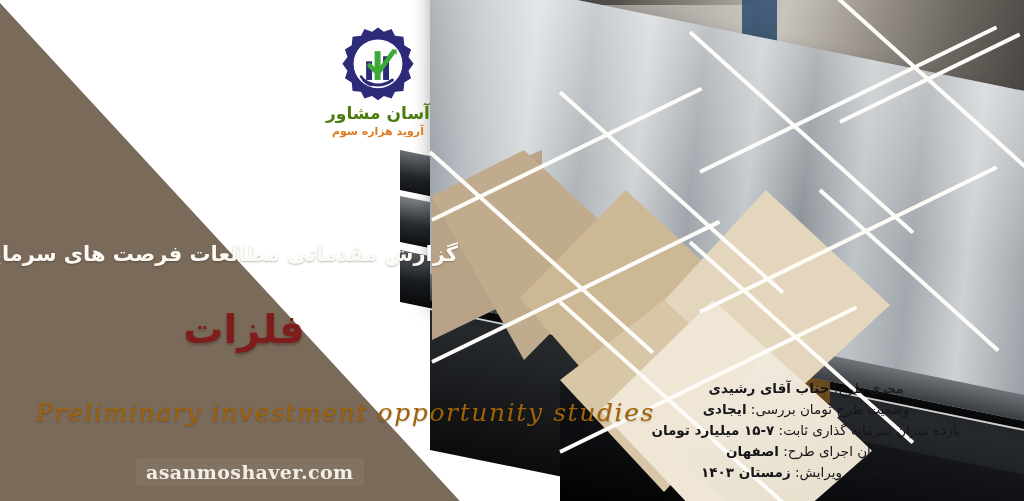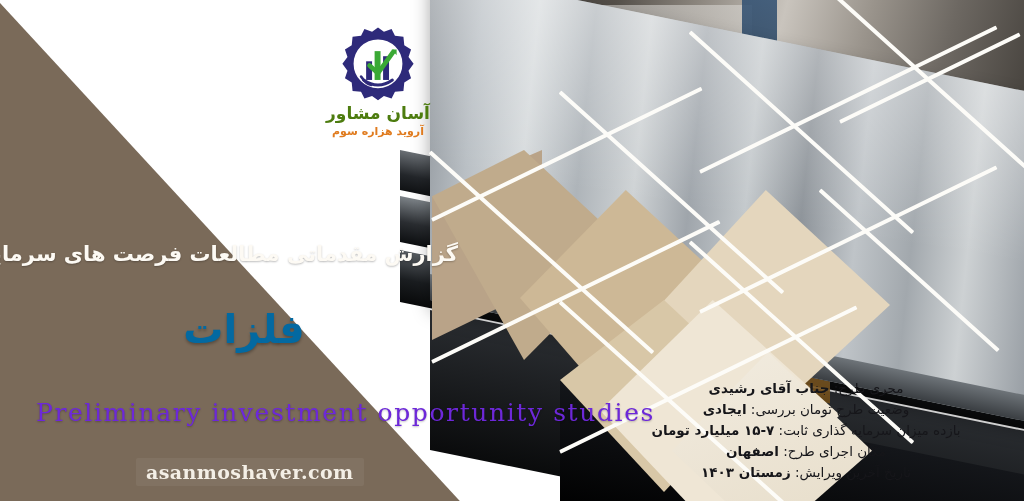--- a/index.html
+++ b/index.html
@@ -151,28 +151,28 @@
     width:430px;text-align:center;
     font-family:"DejaVu Sans","Liberation Sans",sans-serif;
     font-size:21px;font-weight:bold;color:#fdfaf4;
     direction:rtl;white-space:nowrap;
     text-shadow:0 1px 2px rgba(0,0,0,.25);
   }
   .title-main{
     position:absolute;right:700px;top:306px;
     width:160px;text-align:center;
     font-family:"DejaVu Sans","Liberation Sans",sans-serif;
-    font-size:40px;font-weight:bold;color:#0369a1;
+    font-size:40px;font-weight:bold;color:#7f1d1d;
     direction:rtl;letter-spacing:1px;
     text-shadow:0 2px 3px rgba(0,0,0,.28);
   }
   .title-en{
     position:absolute;left:36px;top:398px;
     font-family:"DejaVu Serif","Liberation Serif",serif;
-    font-size:25px;color:#6d28d9;
+    font-style:italic;font-size:25px;color:#a16207;
     letter-spacing:1.6px;direction:ltr;
     text-shadow:0 1px 2px rgba(0,0,0,.25);
   }
   .site-badge{
     position:absolute;left:136px;top:458px;
     font-family:"DejaVu Serif","Liberation Serif",serif;
     font-size:19px;font-weight:bold;color:#f4efe6;
     letter-spacing:.4px;direction:ltr;
     background:rgba(255,255,255,.06);
     padding:3px 10px;border-radius:2px;

